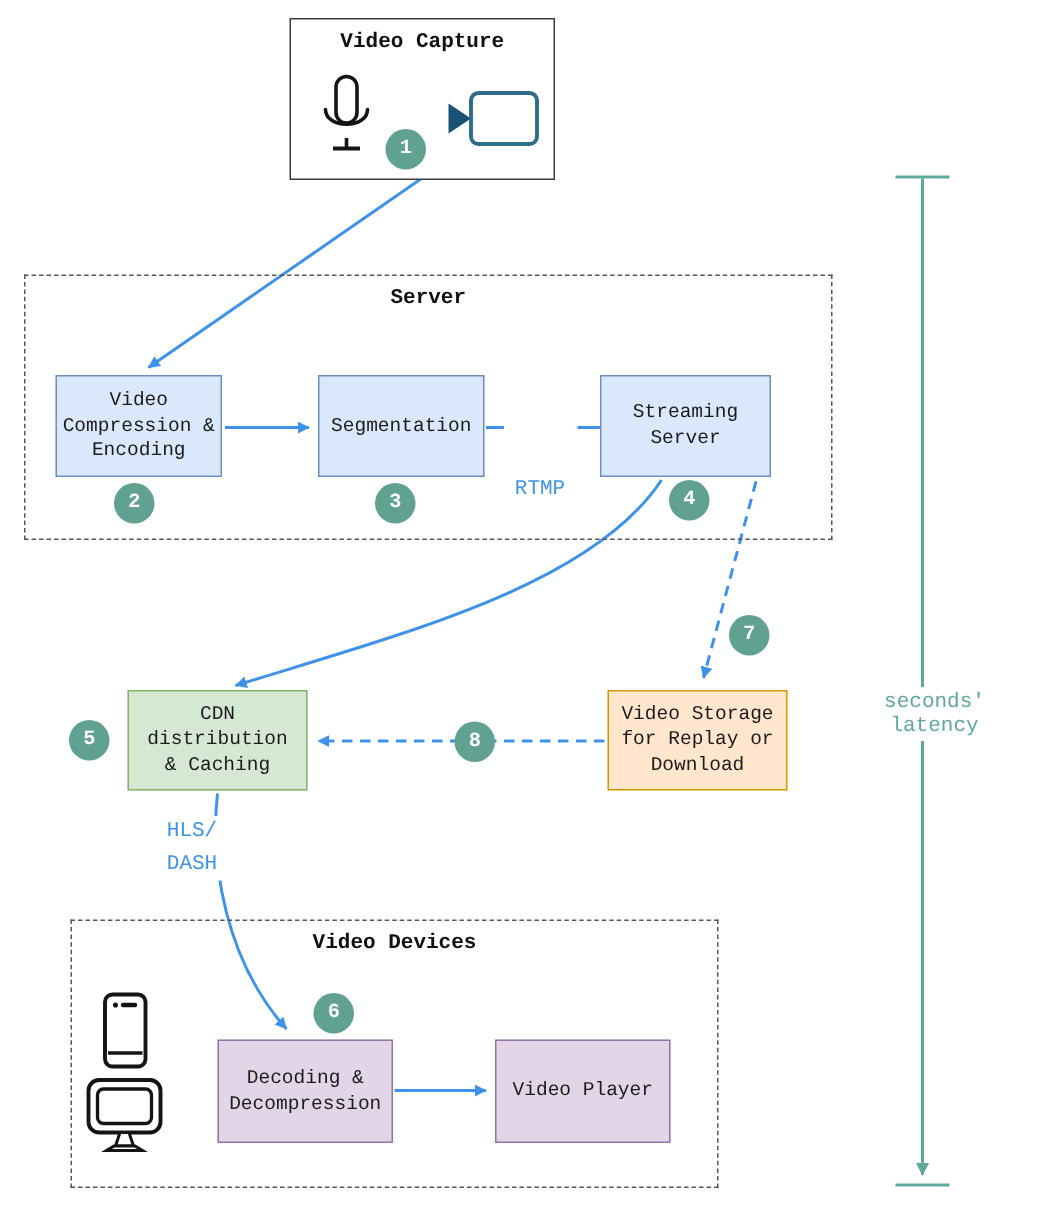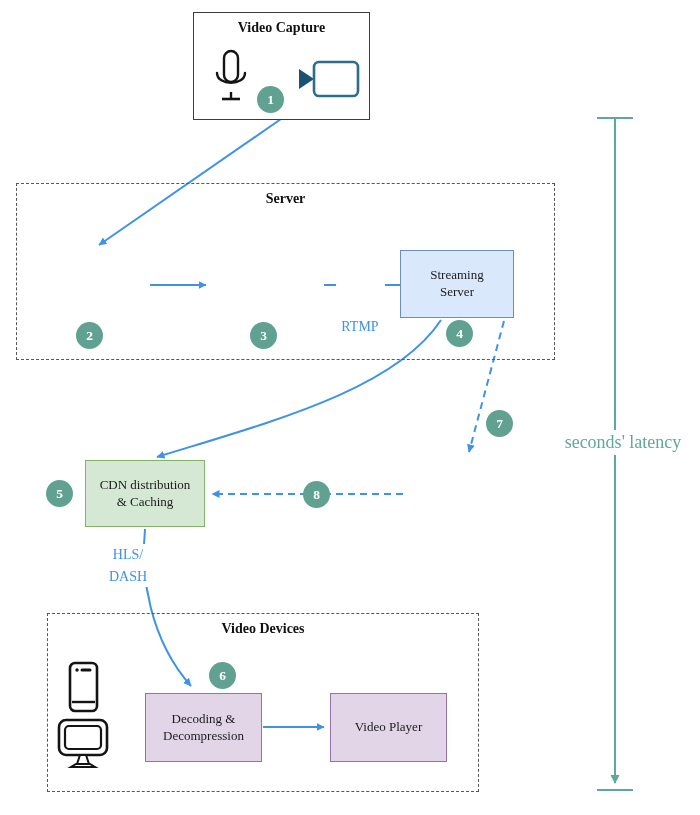--- a/index.html
+++ b/index.html
@@ -1,18 +1,18 @@
 <!DOCTYPE html>
 <html style="--node-blue-fill: #DAE8FC; --node-blue-border: #6C8EBF; --node-green-fill: #D5E8D4; --node-green-border: #82B366; --node-orange-fill: #FFE6CC; --node-orange-border: #D79B00; --node-purple-fill: #E1D5E7; --node-purple-border: #9673A6; --arrow-blue: #3E93E8; --badge-green: #60A192; --latency-teal: #5FA99A; --camera-outline: #2E6D8A; --camera-lens: #1A5276;"><head>
 <meta charset="utf-8">
 <style>
   html,body{margin:0;padding:0;background:#ffffff;}
   #stage{
     position:relative;width:700px;height:815px;background:#ffffff;
-    font-family:Liberation Serif, serif;color:#1b1b1b;overflow:hidden;
+    font-family:Liberation Mono, monospace;color:#1b1b1b;overflow:hidden;
   }
   #edges{position:absolute;left:0;top:0;width:700px;height:815px;z-index:1;}
   .group{
     position:absolute;border:1.6px dashed #575757;background:transparent;z-index:2;
   }
   .group.solid{border:1.6px solid #3c3c3c;background:#ffffff;}
   .group-title{
     position:absolute;top:7px;left:0;right:0;text-align:center;
     font-weight:bold;font-size:14px;color:#111;
   }
@@ -28,22 +28,22 @@
   .badge{
     position:absolute;width:27px;height:27px;border-radius:50%;z-index:5;
     background:var(--badge-green);color:#fff;font-weight:bold;font-size:13.5px;
     display:flex;align-items:center;justify-content:center;
   }
   .edge-label{
     position:absolute;z-index:4;font-size:14px;color:var(--arrow-blue);
     text-align:center;white-space:pre-line;line-height:1.55;background:#ffffff;
   }
   .latency-label{
-    position:absolute;z-index:4;font-size:18px;color:var(--latency-teal);
-    background:#ffffff;text-align:center;padding:2px 0;
+    position:absolute;z-index:4;font-size:14px;color:var(--latency-teal);
+    background:#ffffff;text-align:center;padding:2px 0;margin-top:28px;
   }
   .icon{position:absolute;z-index:4;}
   .stroke-blue{stroke:var(--arrow-blue);fill:none;stroke-width:2;}
   .stroke-blue-dashed{stroke:var(--arrow-blue);fill:none;stroke-width:2;stroke-dasharray:7 5;}
   .stroke-teal{stroke:var(--latency-teal);fill:none;stroke-width:2;}
   .head-blue{fill:var(--arrow-blue);}
   .head-teal{fill:var(--latency-teal);}
 </style>
 </head>
 <body>
@@ -97,32 +97,45 @@
 
   <svg class="icon" style="left:297px;top:58px;" width="64" height="42" viewBox="0 0 64 42">
     <polygon points="2,11 2,31 17,21" fill="var(--camera-lens)"></polygon>
     <rect x="17" y="4" width="44" height="34" rx="5" fill="#fff" stroke="var(--camera-outline)" stroke-width="2.6"></rect>
   </svg>
 
   <div class="group" style="left:16px;top:183px;width:537px;height:175px;">
     <div class="group-title">Server</div>
   </div>
 
+  <div class="node blue" style="left:37px;top:250px;width:111px;height:68px;">
+    <span>Video
+Compression &amp;
+Encoding</span>
+  </div>
 
+  <div class="node blue" style="left:212px;top:250px;width:111px;height:68px;">
+    <span>Segmentation</span>
+  </div>
 
   <div class="node blue" style="left:400px;top:250px;width:114px;height:68px;justify-content:center;">
     <span>Streaming
 Server</span>
   </div>
 
   <div class="node green" style="left:85px;top:460px;width:120px;height:67px;">
     <span>CDN distribution
 &amp; Caching</span>
   </div>
 
+  <div class="node orange" style="left:405px;top:460px;width:120px;height:67px;">
+    <span>Video Storage
+for Replay or
+Download</span>
+  </div>
 
   <div class="group" style="left:47px;top:613px;width:430px;height:177px;">
     <div class="group-title">Video Devices</div>
   </div>
 
   <svg class="icon" style="left:68px;top:661px;" width="31" height="52" viewBox="0 0 31 52">
     <rect x="2" y="2" width="27" height="48" rx="5" fill="#fff" stroke="#141414" stroke-width="2.6"></rect>
     <circle cx="9" cy="9" r="1.7" fill="#141414"></circle>
     <line x1="14" y1="9" x2="22" y2="9" stroke="#141414" stroke-width="3" stroke-linecap="round"></line>
     <line x1="4" y1="41" x2="27" y2="41" stroke="#141414" stroke-width="2.4"></line>

